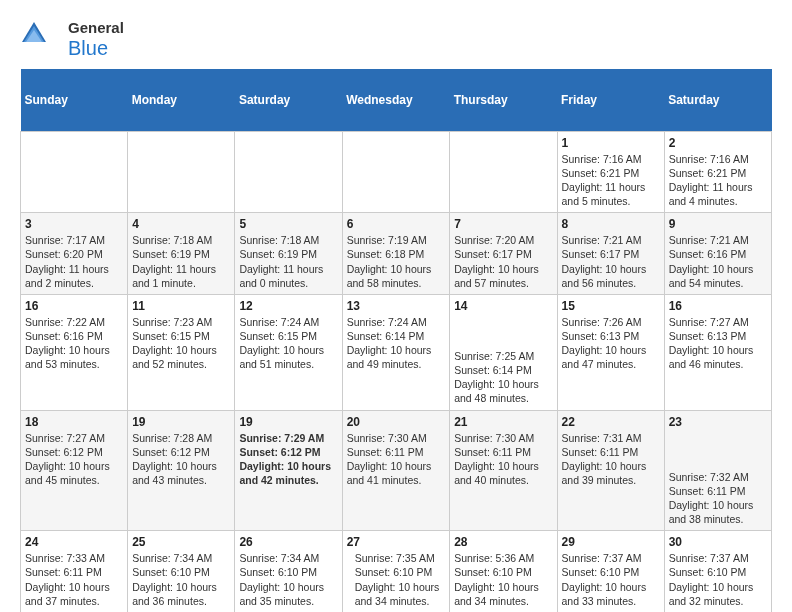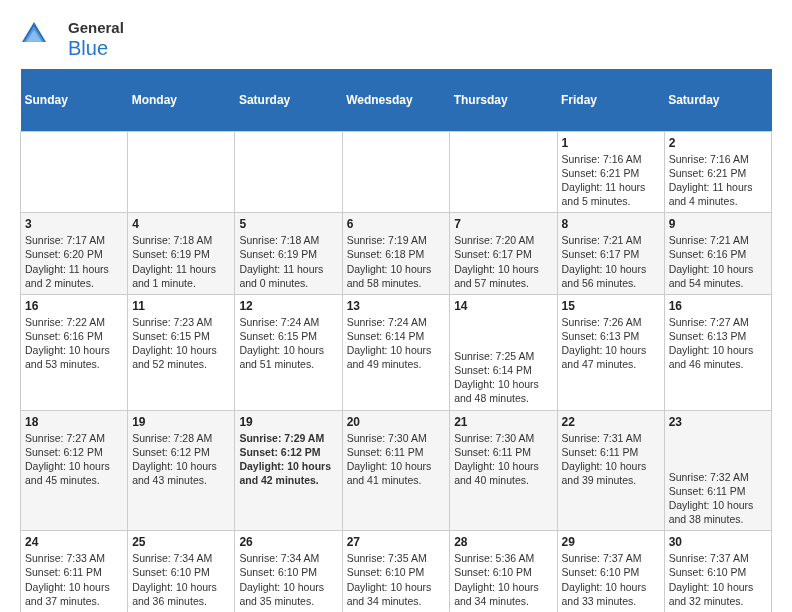--- a/index.html
+++ b/index.html
@@ -288,21 +288,21 @@
 Daylight: 10 hours and 36 minutes.</div>
         </td>
         <td>
           <div class="day-number">26</div>
           <div class="day-info" style="white-space: pre-wrap;">Sunrise: 7:34 AM
 Sunset: 6:10 PM
 Daylight: 10 hours and 35 minutes.</div>
         </td>
         <td>
           <div class="day-number">27</div>
-          <div class="day-info" style="white-space: pre-wrap;">Sunrise: 7:35 AM
+          <div class="day-info" style="white-space: pre-wrap; margin-left: 8px;">Sunrise: 7:35 AM
 Sunset: 6:10 PM
 Daylight: 10 hours and 34 minutes.</div>
         </td>
         <td>
           <div class="day-number">28</div>
           <div class="day-info" style="white-space: pre-wrap;">Sunrise: 5:36 AM
 Sunset: 6:10 PM
 Daylight: 10 hours and 34 minutes.</div>
         </td>
         <td>

